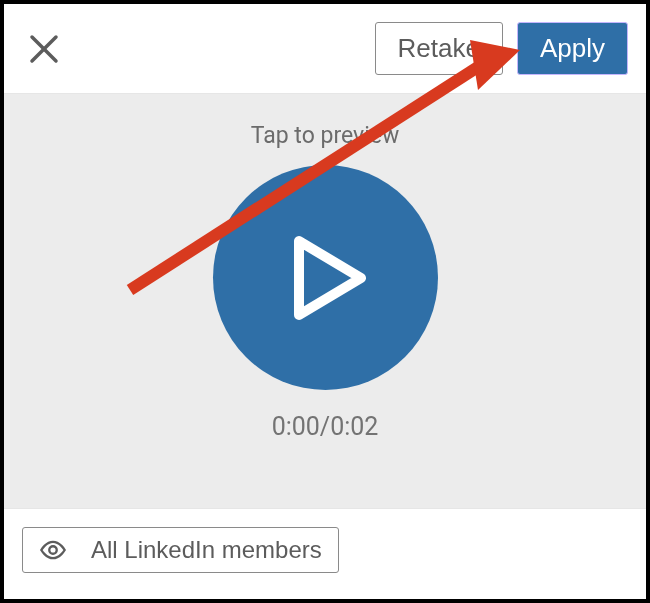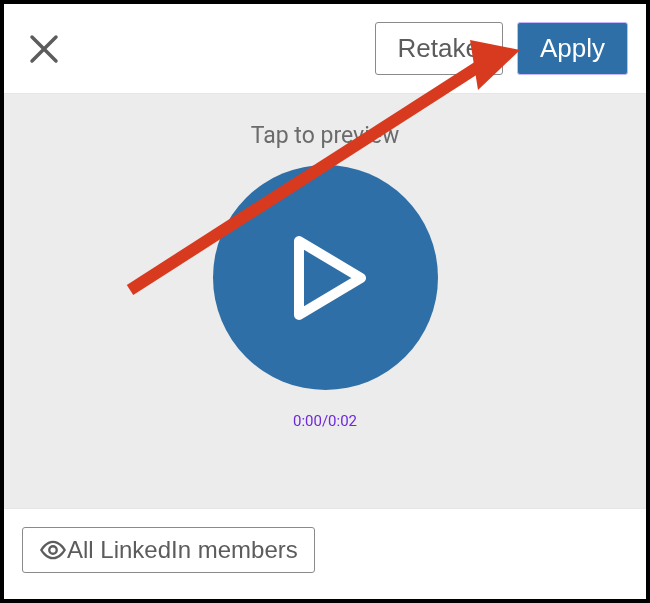--- a/index.html
+++ b/index.html
@@ -84,33 +84,33 @@
       display: flex;
       align-items: center;
       justify-content: center;
       cursor: pointer;
     }
     .play-triangle svg {
       display: block;
       margin-left: 12px;
     }
     .time-label {
-      color: #6d28d9;
-      font-size: 15px;
+      color: #737373;
+      font-size: 25px;
       margin-top: 22px;
       margin-bottom: 44px;
     }
     .footer {
       padding: 18px 18px 26px 18px;
       background: #fff;
     }
     .visibility-btn {
       display: inline-flex;
       align-items: center;
-      gap: 0;
+      gap: 24px;
       border: 1px solid #8a8a8a;
       background: #fff;
       color: #5c5c5c;
       font-size: 24px;
       padding: 8px 16px;
       border-radius: 3px;
       cursor: pointer;
     }
     .eye-icon svg {
       display: block;

